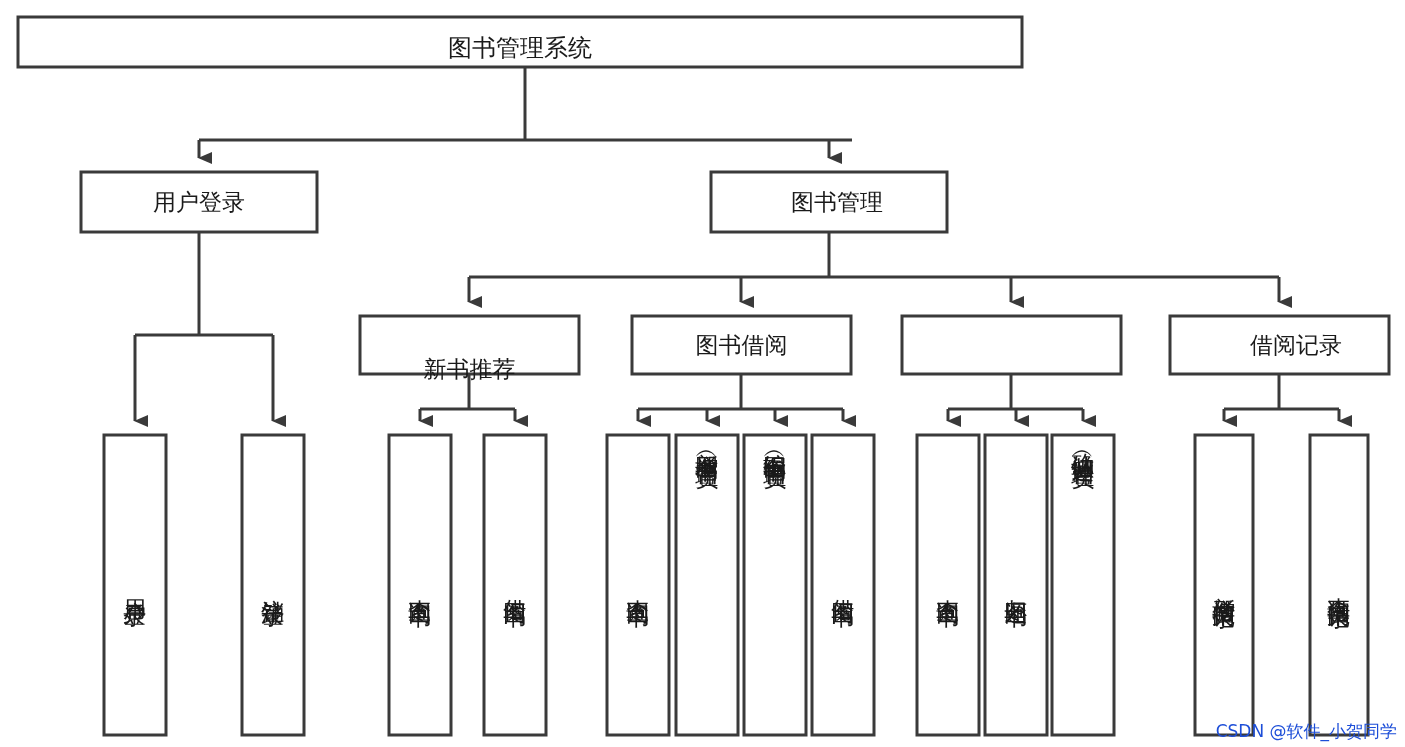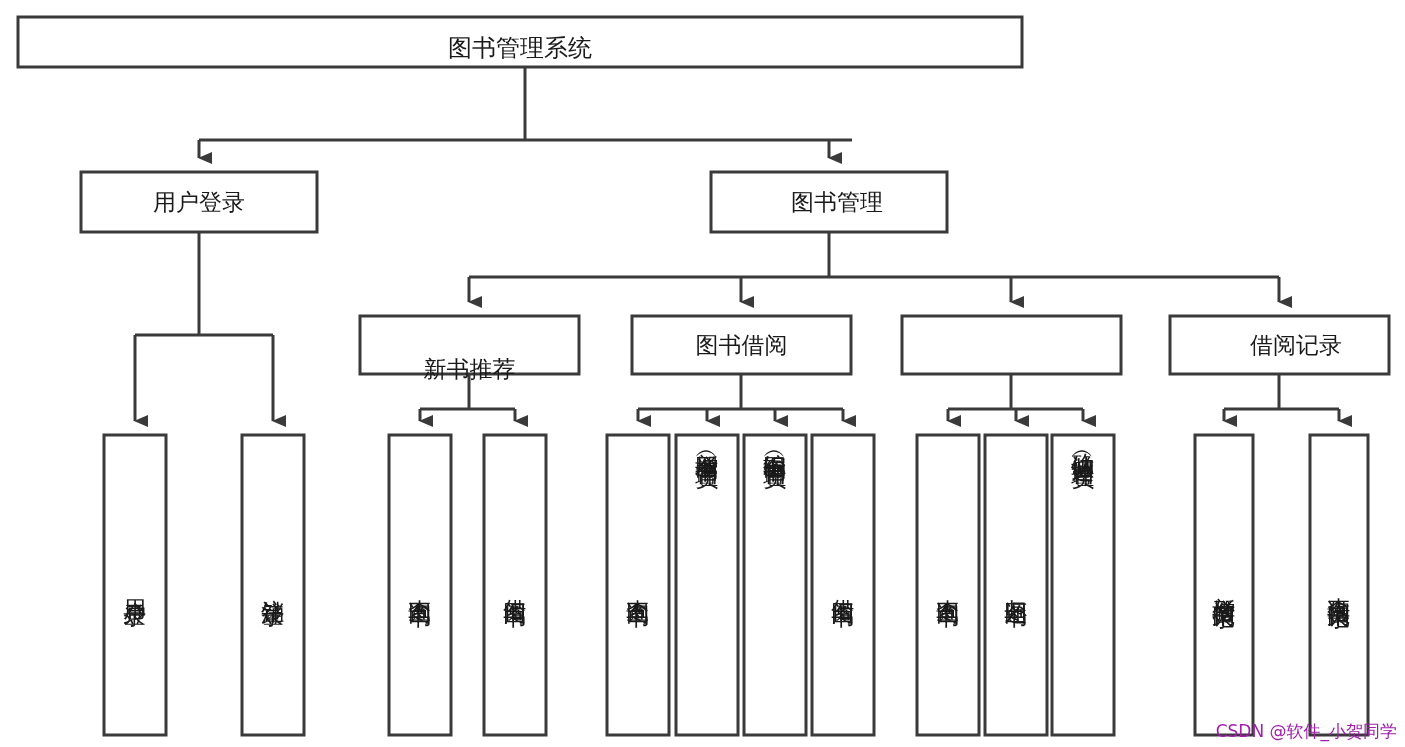--- a/index.html
+++ b/index.html
@@ -61,21 +61,21 @@
     white-space: nowrap;
   }
   .label-root {
     font-size: 24px;
   }
   .watermark {
     position: absolute;
     right: 8px;
     bottom: 4px;
     font-size: 17px;
-    color: #a21caf;
+    color: #1d4ed8;
     font-family: "DejaVu Sans", "Liberation Sans", sans-serif;
     white-space: nowrap;
   }
 </style>
 </head>
 <body>
 
 <div id="diagram-root">
 
   <svg id="diagram-svg" viewBox="0 0 1405 747" xmlns="http://www.w3.org/2000/svg">

